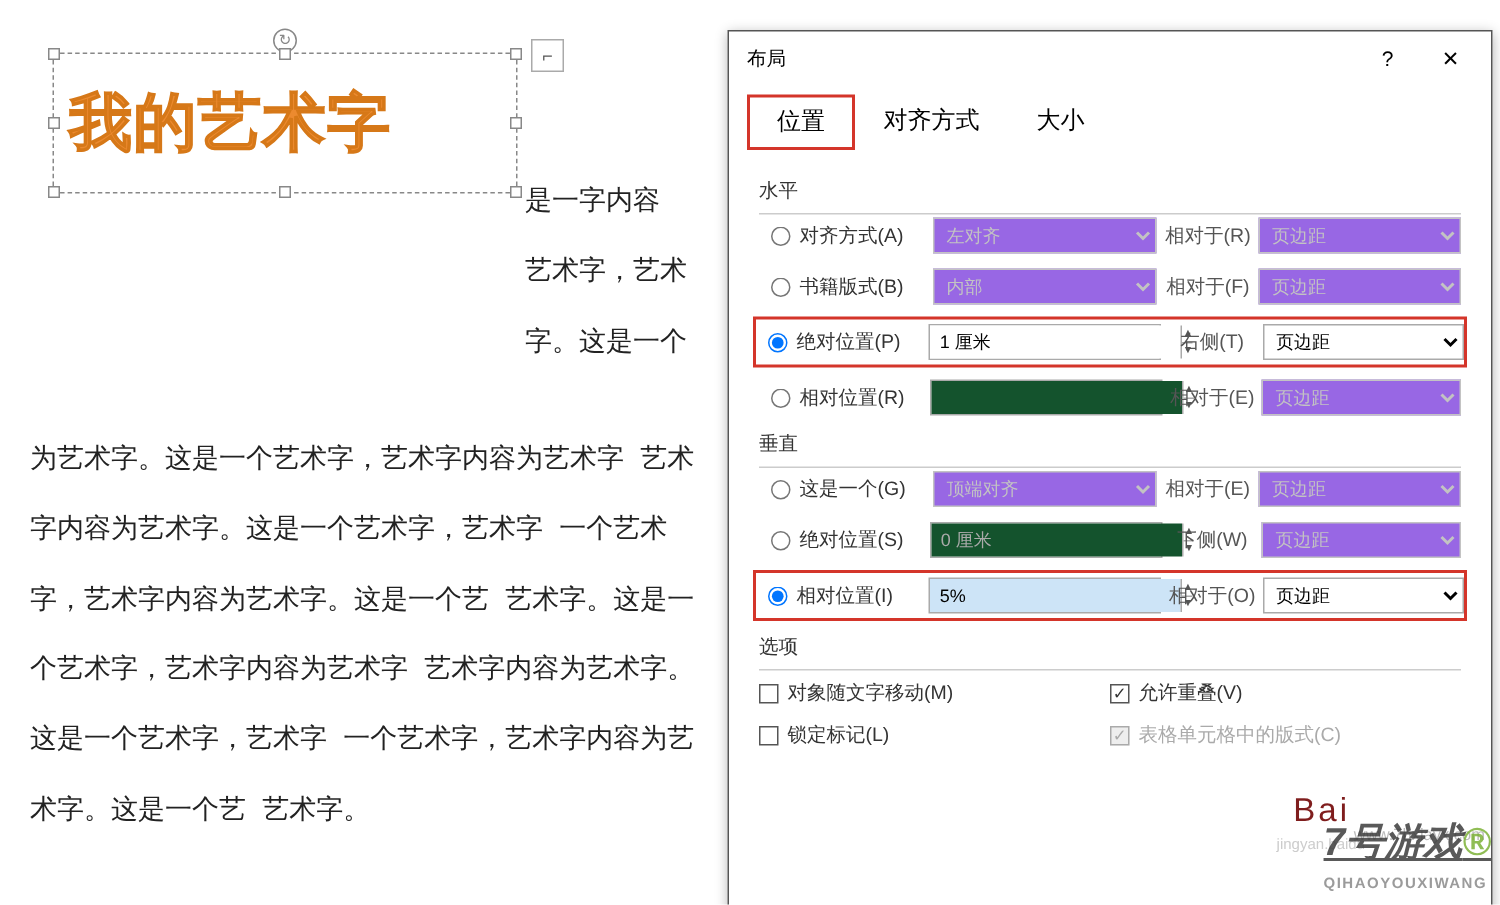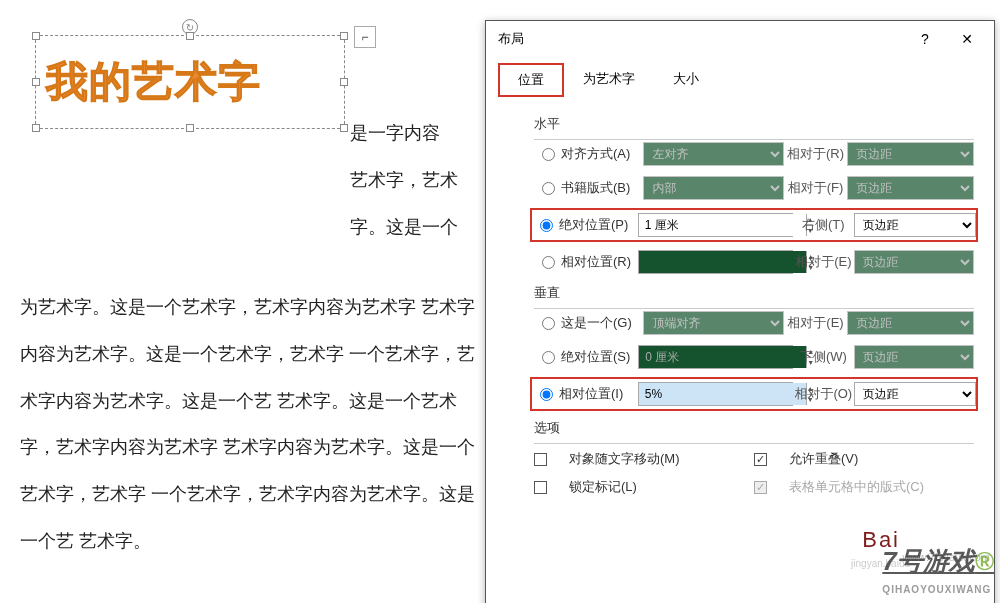--- a/index.html
+++ b/index.html
@@ -18,48 +18,48 @@
 .layout-opt-icon { position: absolute; right: -32px; top: -10px; width: 22px; height: 22px; border: 1px solid #aaa; color: #555; font-size: 12px; display: flex; align-items: center; justify-content: center; }
 
 .body-text-wrap { font-size: 18px; line-height: 2.6; color: #222; }
 .body-text-side { position: absolute; left: 350px; top: 110px; width: 140px; font-size: 18px; line-height: 2.6; color: #222; }
 
 
 .dialog { position: absolute; left: 485px; top: 20px; width: 510px; height: 598px; background: #fff; border: 1px solid #555; box-shadow: 0 2px 8px rgba(0,0,0,.3); }
 .dlg-title { display: flex; align-items: center; justify-content: space-between; padding: 6px 12px; font-size: 13px; }
 .dlg-title-btns { display: flex; gap: 12px; align-items: center; }
 .dlg-title-btn { width: 30px; height: 24px; display: flex; align-items: center; justify-content: center; font-size: 14px; }
-.tabs { display: flex; padding: 6px 12px 0; gap: 0; font-size: 13px; }
+.tabs { display: flex; padding: 6px 12px 0; gap: 0; font-size: 16px; }
 .tab { padding: 6px 18px; border: 1px solid transparent; cursor: pointer; }
 .tab.active { border: 2px solid #d4352a; }
-.dlg-body { padding: 10px 20px; font-size: 13px; color: #333; margin-left: 28px; }
+.dlg-body { padding: 10px 20px; font-size: 13px; color: #333; }
 .section-label { margin: 8px 0 6px; color: #333; font-size: 13px; }
 .sep { border: 0; border-top: 1px solid #ccc; margin-top: 6px; }
 .row { display: flex; align-items: center; margin-bottom: 6px; height: 28px; }
 .row.hl { border: 2px solid #d4352a; padding: 2px 0; height: 34px; margin-left: -4px; margin-right: -4px; }
 .radio-cell { width: 120px; display: flex; align-items: center; gap: 6px; padding-left: 8px; }
 .radio-cell input { margin: 0; }
 .val-cell { width: 155px; }
 .val-cell select, .val-cell .spin { width: 100%; }
 .lbl-cell { width: 70px; text-align: center; color: #555; }
 .ref-cell { width: 140px; }
 .ref-cell select { width: 100%; }
 select { height: 24px; border: 1px solid #aaa; background: #fff; font-size: 12px; padding: 0 4px; }
-select:disabled { background: #14532d; color: #aaa; }
+select:disabled { background: #6d28d9; color: #aaa; }
 .spin { height: 24px; border: 1px solid #aaa; display: flex; }
 .spin input { flex: 1; border: 0; padding: 0 6px; font-size: 12px; outline: none; }
 .spin input:disabled { background: #14532d; color: #aaa; }
 .spin .btns { display: flex; flex-direction: column; width: 16px; border-left: 1px solid #aaa; }
 .spin .btns span { flex: 1; display: flex; align-items: center; justify-content: center; font-size: 7px; color: #555; border-bottom: 1px solid #aaa; cursor: pointer; }
 .spin .btns span:last-child { border-bottom: 0; }
 .spin input.sel { background: #cde4f7; }
 
 .options { padding-top: 6px; }
 .opt-row { display: flex; margin-bottom: 10px; }
-.opt { display: flex; align-items: center; gap: 22px; width: 250px; }
+.opt { display: flex; align-items: center; gap: 6px; width: 250px; }
 .opt.disabled { color: #aaa; }
 .chk { width: 13px; height: 13px; border: 1px solid #555; display: inline-flex; align-items: center; justify-content: center; font-size: 11px; }
 .chk.disabled { background: #eee; border-color: #aaa; }
 
 .watermark { position: absolute; right: 6px; bottom: 6px; opacity: .84; font-weight: bold; pointer-events:none; }
 .wm-big { font-size: 26px; color: #3a3a3a; font-style: italic; text-decoration: underline; }
 .wm-big .g { color: #7bb135; }
 .wm-sub { font-size: 10px; color: #888; letter-spacing: 1px; }
 .wm-url { position: absolute; right: 10px; bottom: 40px; font-size: 11px; color: #bbb; }
 .wm-bd { position: absolute; right: 100px; bottom: 50px; font-size: 22px; color: #7f1d1d; letter-spacing: 2px; }
@@ -82,35 +82,35 @@
       <div class="handle br"></div>
       <div class="wordart">我的艺术字</div>
       <div class="layout-opt-icon">⌐</div>
     </div>
   </div>
   <div class="body-text-side">
     <div>是一字内容</div>
     <div>艺术字，艺术</div>
     <div>字。这是一个</div>
   </div>
-  <div class="body-text-wrap" style="margin-top:170px;">为艺术字。这是一个艺术字，艺术字内容为艺术字    艺术字内容为艺术字。这是一个艺术字，艺术字    一个艺术字，艺术字内容为艺术字。这是一个艺    艺术字。这是一个艺术字，艺术字内容为艺术字    艺术字内容为艺术字。这是一个艺术字，艺术字    一个艺术字，艺术字内容为艺术字。这是一个艺    艺术字。</div>
+  <div class="body-text-wrap" style="margin-top:170px;font-family:Liberation Mono, monospace;">为艺术字。这是一个艺术字，艺术字内容为艺术字    艺术字内容为艺术字。这是一个艺术字，艺术字    一个艺术字，艺术字内容为艺术字。这是一个艺    艺术字。这是一个艺术字，艺术字内容为艺术字    艺术字内容为艺术字。这是一个艺术字，艺术字    一个艺术字，艺术字内容为艺术字。这是一个艺    艺术字。</div>
 </div>
 
 <div class="dialog">
   <div class="dlg-title">
     <span>布局</span>
     <div class="dlg-title-btns">
       <div class="dlg-title-btn">?</div>
       <div class="dlg-title-btn">✕</div>
     </div>
   </div>
 
   <div class="tabs">
     <div class="tab active">位置</div>
-    <div class="tab">为艺术字</div>
+    <div class="tab">对齐方式</div>
     <div class="tab">大小</div>
   </div>
 
   <div class="dlg-body">
 
     <div class="section-label">水平</div>
     <hr class="sep">
 
     <div class="row">
       <label class="radio-cell">

